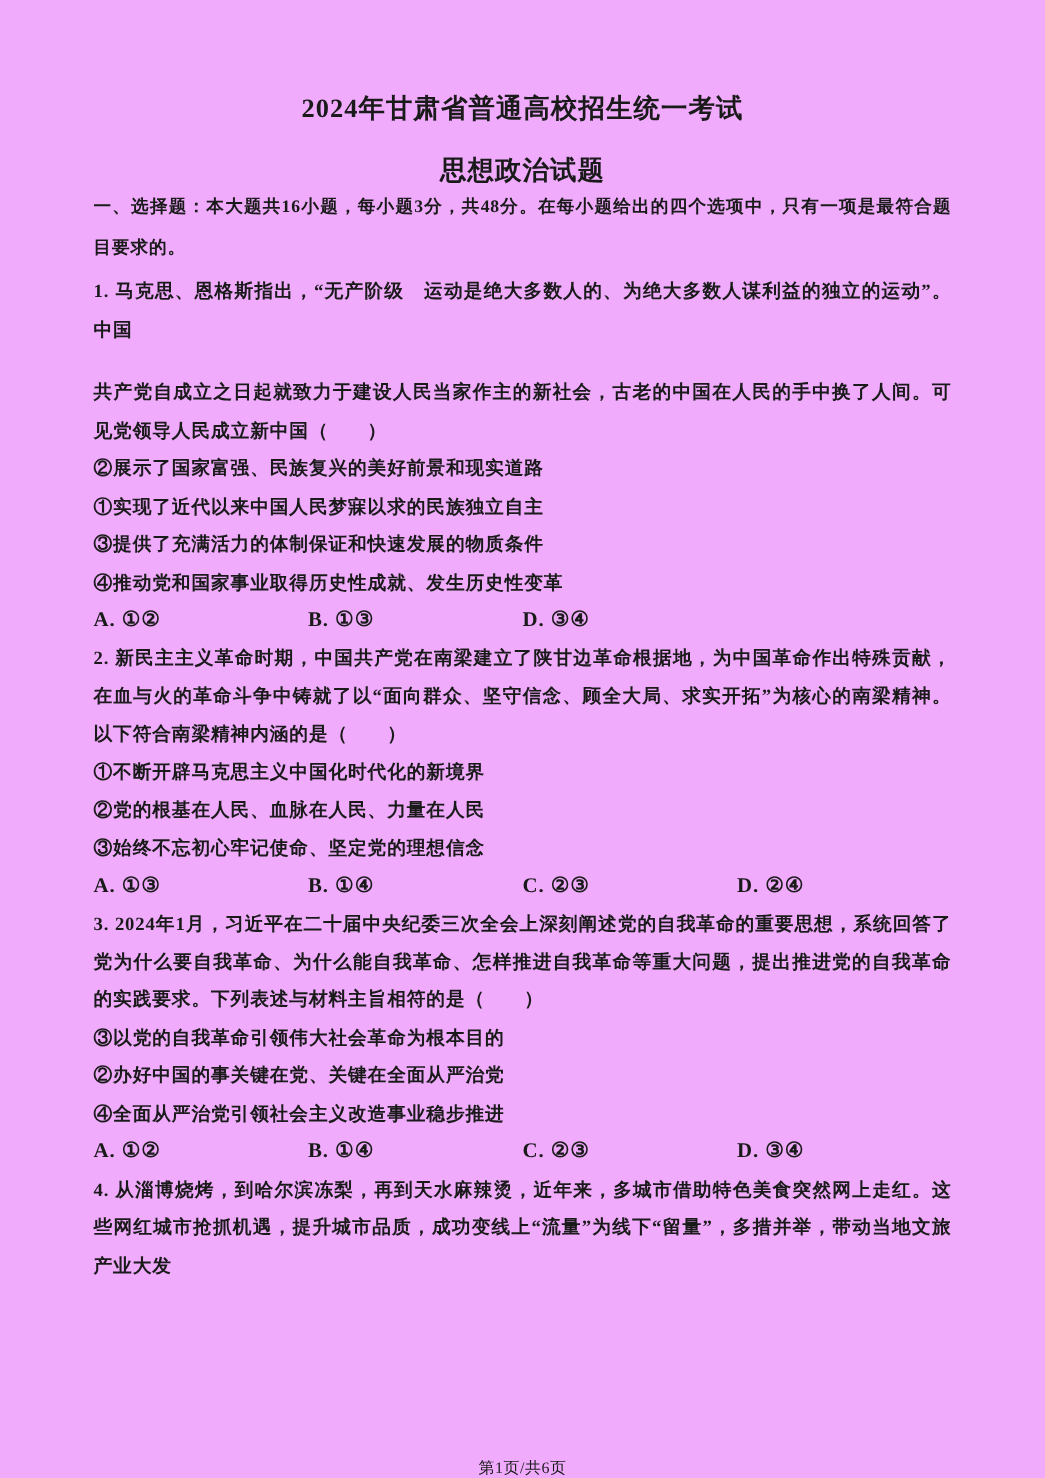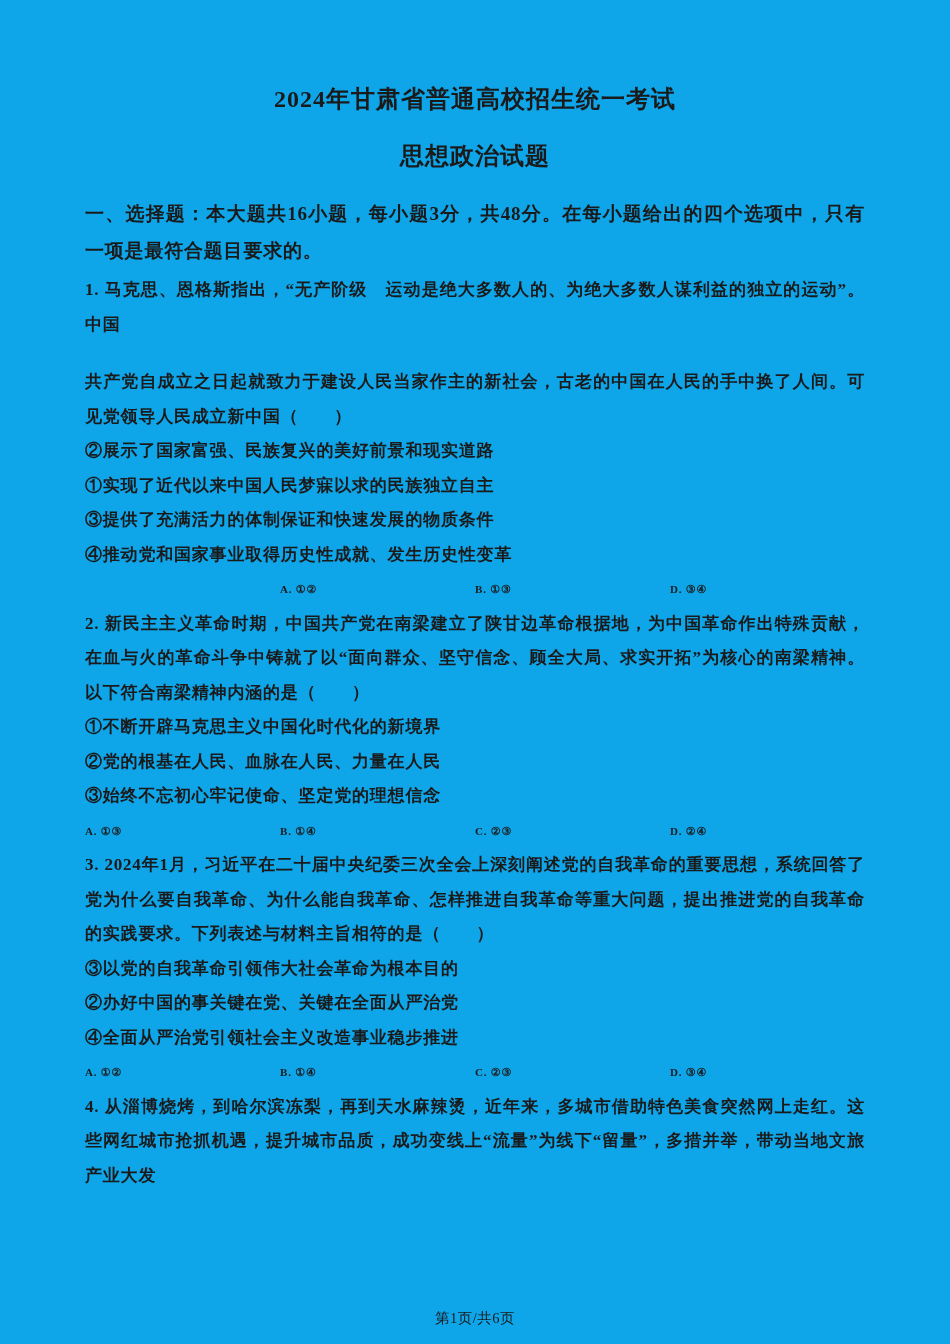--- a/index.html
+++ b/index.html
@@ -6,67 +6,65 @@
   html, body { background: #f5f5f5; }
   body {
     width: 950px; height: 1344px;
     margin: 0 auto;
     font-family: "Liberation Serif", "DejaVu Serif", serif;
     color: #1a1a1a;
   }
   .page {
     position: relative;
     width: 950px; height: 1344px;
-    background: #0ea5e9;
+    background: #f0abfc;
     padding: 84px 85px 0 85px;
     overflow: hidden;
   }
   .title {
     text-align: center;
     font-size: 24px;
     line-height: 30px;
     font-weight: bold;
     letter-spacing: 1px;
   }
   .subtitle {
     text-align: center;
     font-size: 24px;
     line-height: 28px;
     font-weight: bold;
     margin-top: 28px;
     letter-spacing: 1px;
   }
   .section-header {
-    margin-top: 25px;
-    font-size: 19px;
+    font-size: 16px;
     line-height: 37px;
     font-weight: bold;
     text-align: justify;
     letter-spacing: 0.8px;
   }
   .questions { margin-top: 4px; font-weight: bold; }
   .question { }
   .stem-para, .q-item {
     font-size: 17px;
     line-height: 34.5px;
     text-align: justify;
     letter-spacing: 0.8px;
   }
   .stem-para + .stem-para { margin-top: 23px; }
   .choices {
     display: flex;
-    font-size: 11px;
+    font-size: 19px;
     line-height: 34.5px;
     letter-spacing: 0.8px;
-    justify-content: flex-end;
   }
   .choice { width: 25%; }
   .footer {
     position: absolute;
-    left: 0; bottom: 16px;
+    left: 0; bottom: 0;
     width: 100%;
     text-align: center;
     font-size: 14.5px;
     letter-spacing: 0.5px;
   }
 </style>
 </head>
 <body>
 
 <div class="page">

